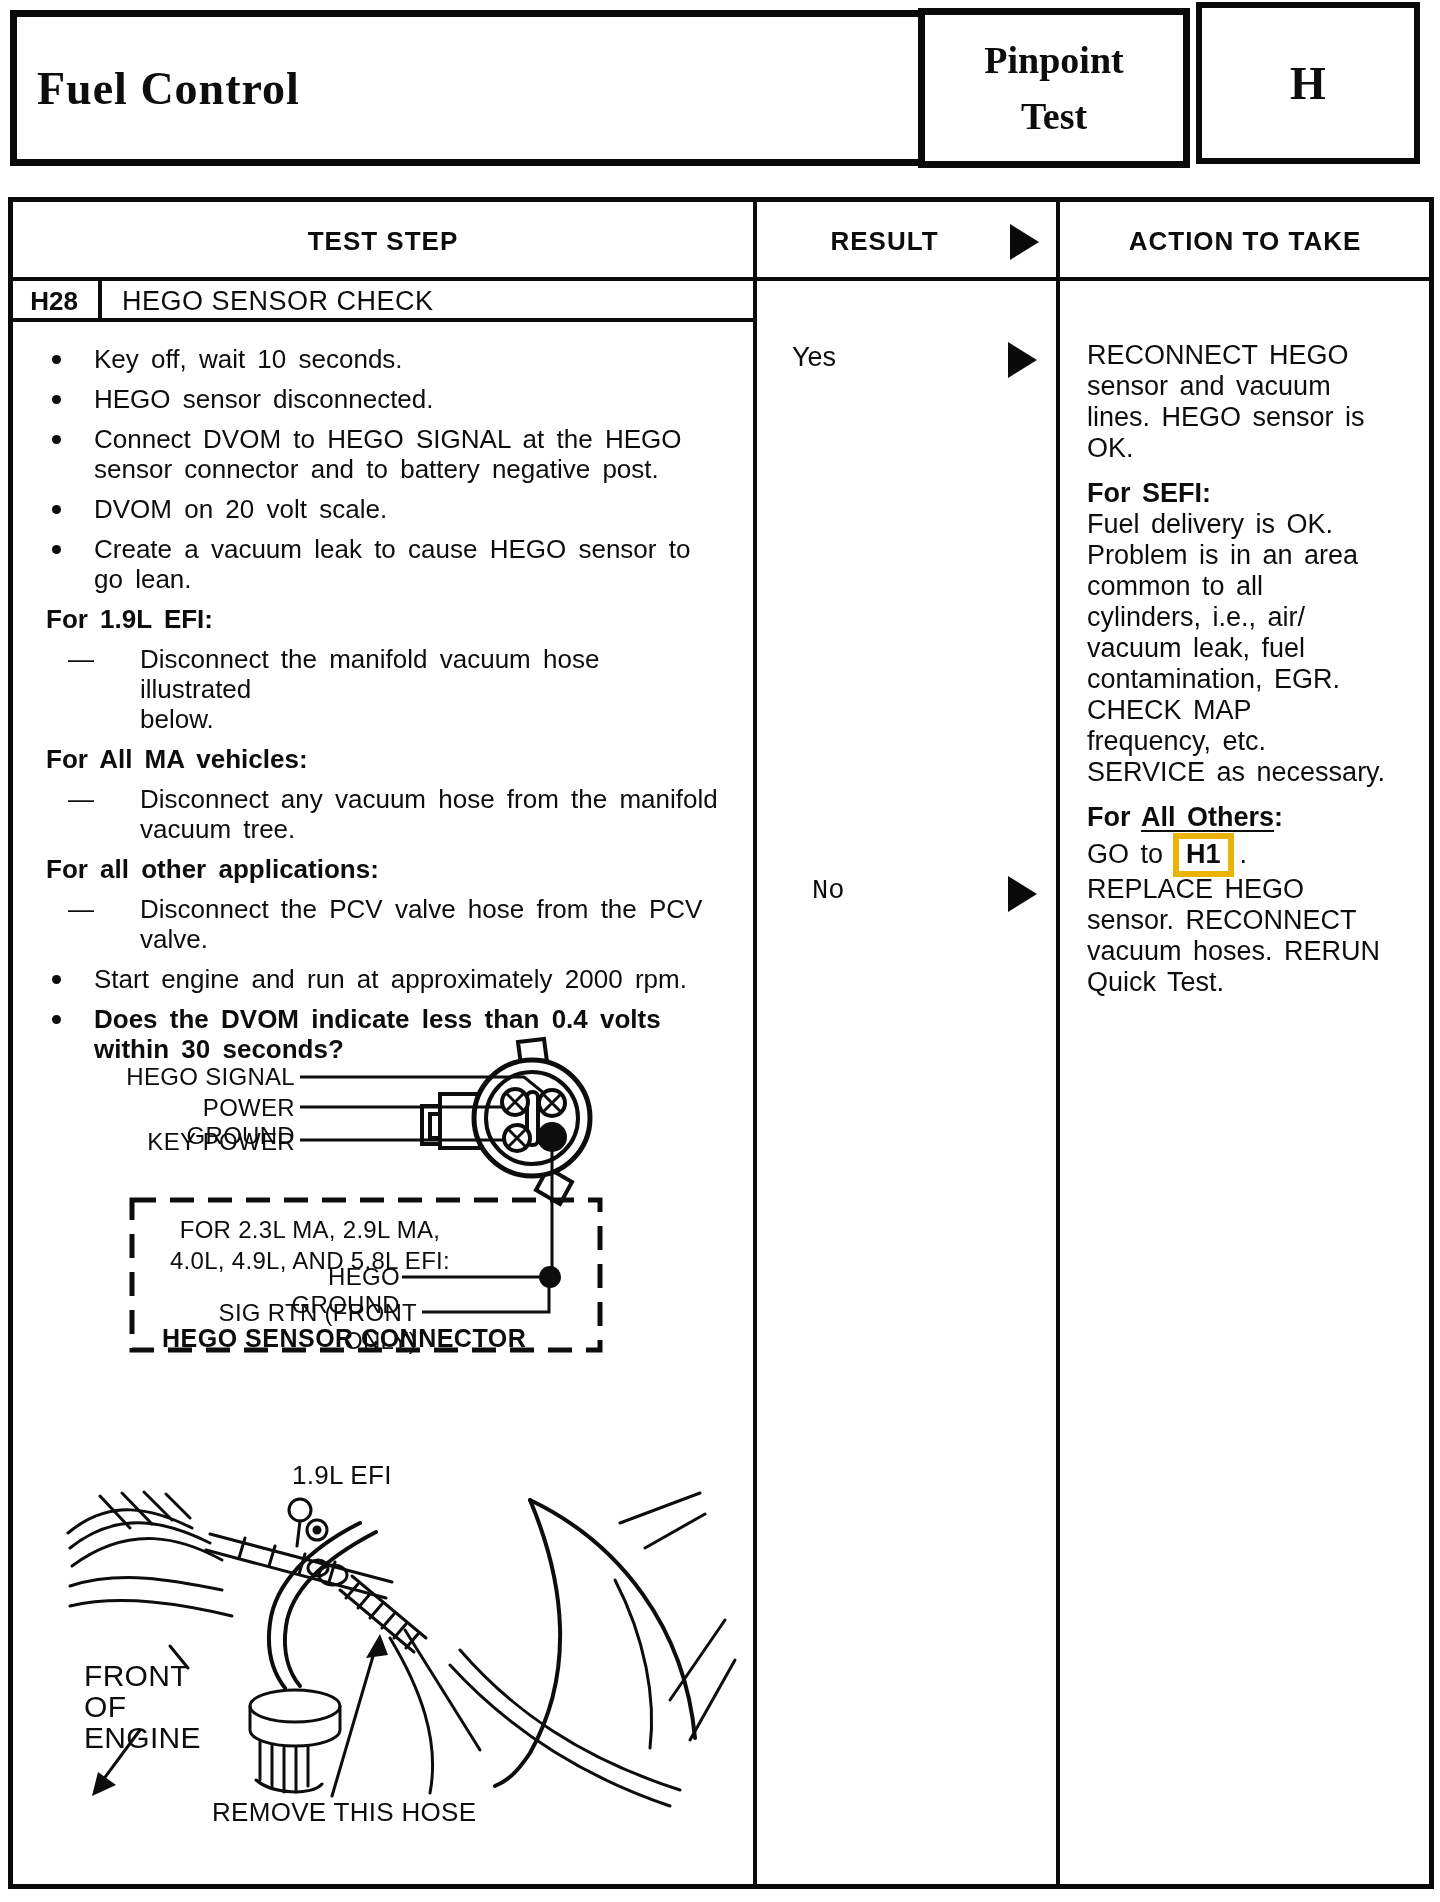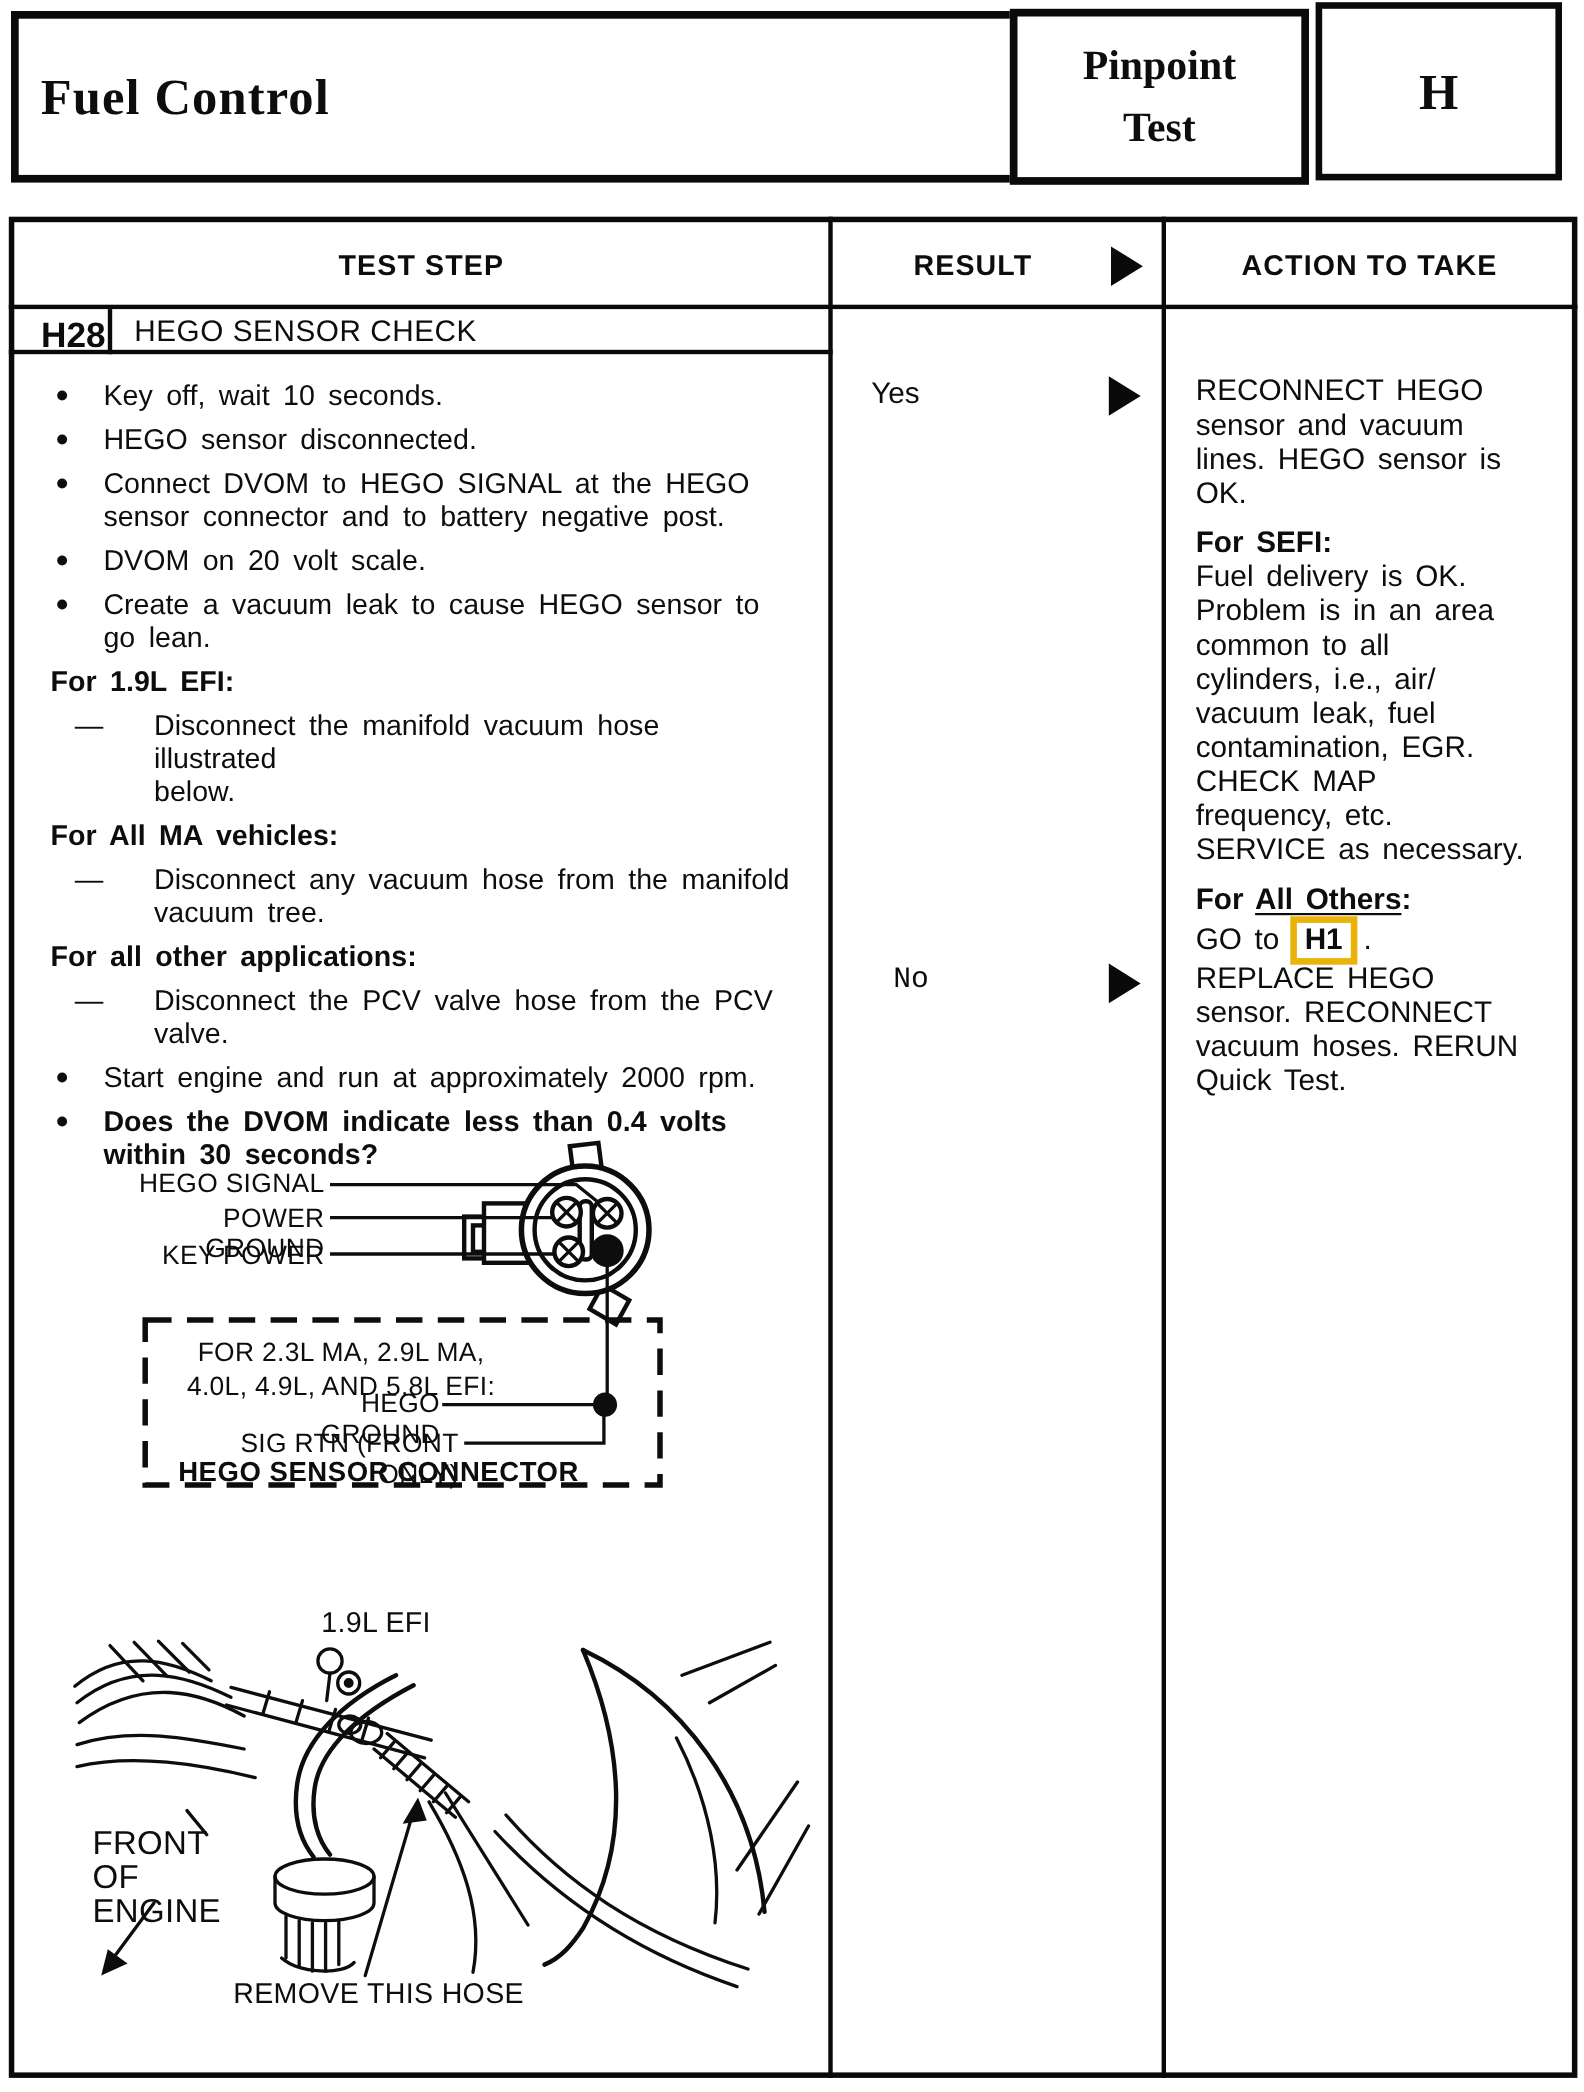--- a/index.html
+++ b/index.html
@@ -16,21 +16,21 @@
   .pinpoint-text{font-family:"Liberation Serif",serif;font-weight:700;font-size:38px;line-height:56px;text-align:center;}
   .letter-box{left:1196px;top:2px;width:212px;height:150px;border-width:6px;justify-content:center;}
   .letter-text{font-family:"Liberation Serif",serif;font-weight:700;font-size:46px;}
   
   .table-frame{position:absolute;left:8px;top:197px;width:1426px;height:1692px;border:5px solid #0a0a0a;box-sizing:border-box;background:#fff;}
   .vline,.hline{position:absolute;background:#0a0a0a;}
   
   .colhead{position:absolute;font-weight:700;font-size:26px;letter-spacing:1px;text-align:center;}
   .arrow{position:absolute;width:0;height:0;border-top:18px solid transparent;border-bottom:18px solid transparent;border-left:29px solid #0a0a0a;}
   
-  .stepid{position:absolute;font-weight:700;font-size:32px;text-align:right;}
+  .stepid{position:absolute;font-weight:700;font-size:26px;text-align:center;}
   .steptitle{position:absolute;font-size:27px;letter-spacing:0.5px;}
   
   .steps{position:absolute;left:42px;top:344px;width:678px;font-size:26px;line-height:30px;word-spacing:5px;}
   .steps p{margin:0 0 10px;position:relative;}
   .steps p.bullet{padding-left:52px;}
   .steps p.bullet::before{content:"";position:absolute;left:10px;top:11px;width:9px;height:9px;border-radius:50%;background:#0d0d0d;}
   .steps p.bold{font-weight:700;}
   .steps p.heading{font-weight:700;margin-left:4px;}
   .steps p.dash{padding-left:98px;}
   .steps p.dash::before{content:"\2014";position:absolute;left:26px;top:0;}

